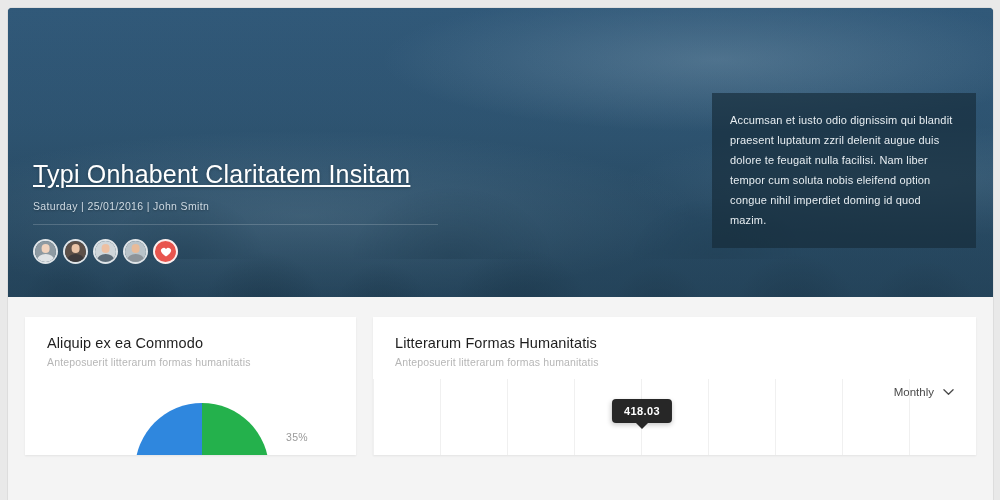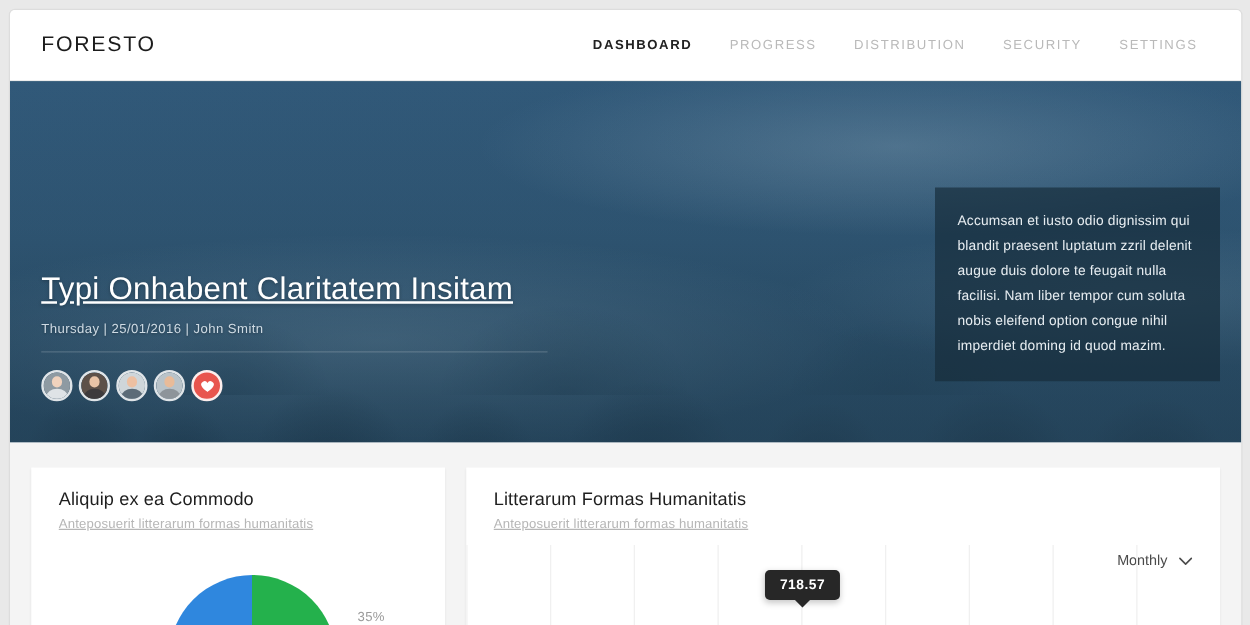--- a/index.html
+++ b/index.html
@@ -188,21 +188,21 @@
     display: flex;
     align-items: center;
     justify-content: center;
   }
   .avatar.heart svg { width: 12px; height: 12px; display: block; }
 
   #quotebox {
     position: absolute;
     right: 17px;
     top: 85px;
-    width: 228px;
+    width: 264px;
     padding: 17px 18px 18px 18px;
     background: rgba(22,42,56,0.66);
   }
   #quotetext {
     font-size: 11px;
     line-height: 1.82;
     color: #e7edf1;
     letter-spacing: 0.15px;
   }
 
@@ -228,21 +228,20 @@
     font-size: 14.5px;
     font-weight: 400;
     color: #1e1e1e;
     letter-spacing: 0.1px;
   }
   .card-sub {
     margin-top: 5px;
     font-size: 10.5px;
     color: #b6b6b6;
     letter-spacing: 0.15px;
-    text-decoration: underline;
   }
   .card-head-row {
     display: flex;
     align-items: flex-start;
     justify-content: space-between;
   }
   #period-select {
     display: flex;
     align-items: center;
     gap: 9px;
@@ -315,40 +314,30 @@
     border: 6px solid transparent;
     border-top-color: #272727;
     border-bottom: 0;
   }
 </style>
 </head>
 <body>
 
 <div id="page">
 
-  <div id="topbar">
-    <div id="brand">FORESTO</div>
-    <div id="navlist">
-      <div class="navitem active">DASHBOARD</div>
-      <div class="navitem">PROGRESS</div>
-      <div class="navitem">DISTRIBUTION</div>
-      <div class="navitem">SECURITY</div>
-      <div class="navitem">SETTINGS</div>
-    </div>
-  </div>
 
   <div id="hero">
     <div class="fog"></div>
     <div class="ridge r2"></div>
     <div class="ridge r1"></div>
     <div class="haze"></div>
 
     <div id="hero-content">
       <div id="hero-title">Typi Onhabent Claritatem Insitam</div>
-      <div id="hero-meta">Thursday | 25/01/2016 | John Smitn</div>
+      <div id="hero-meta">Saturday | 25/01/2016 | John Smitn</div>
       <div id="hero-divider"></div>
 
       <div id="avatars">
         <div class="avatar av1">
           <span class="face"></span>
           <span class="body"></span>
           <span class="head"></span>
         </div>
         <div class="avatar av2">
           <span class="face"></span>
@@ -408,18 +397,18 @@
         <div class="gridline" style="left:0px"></div>
         <div class="gridline" style="left:67px"></div>
         <div class="gridline" style="left:134px"></div>
         <div class="gridline" style="left:201px"></div>
         <div class="gridline" style="left:268px"></div>
         <div class="gridline" style="left:335px"></div>
         <div class="gridline" style="left:402px"></div>
         <div class="gridline" style="left:469px"></div>
         <div class="gridline" style="left:536px"></div>
 
-        <div id="tooltip" style="left: 269px; top: 20px;">718.57</div>
+        <div id="tooltip" style="left: 269px; top: 20px;">418.03</div>
       </div>
     </div>
 
   </div>
 </div>
 
 </body></html>

